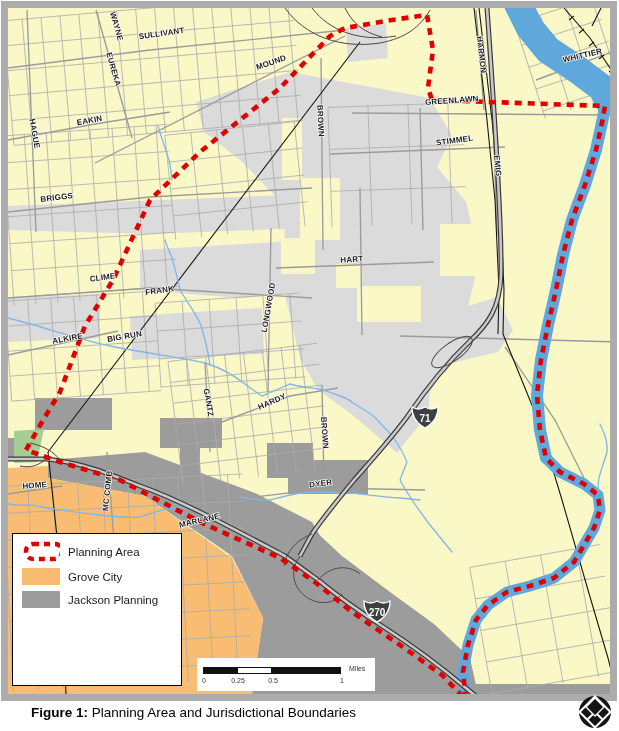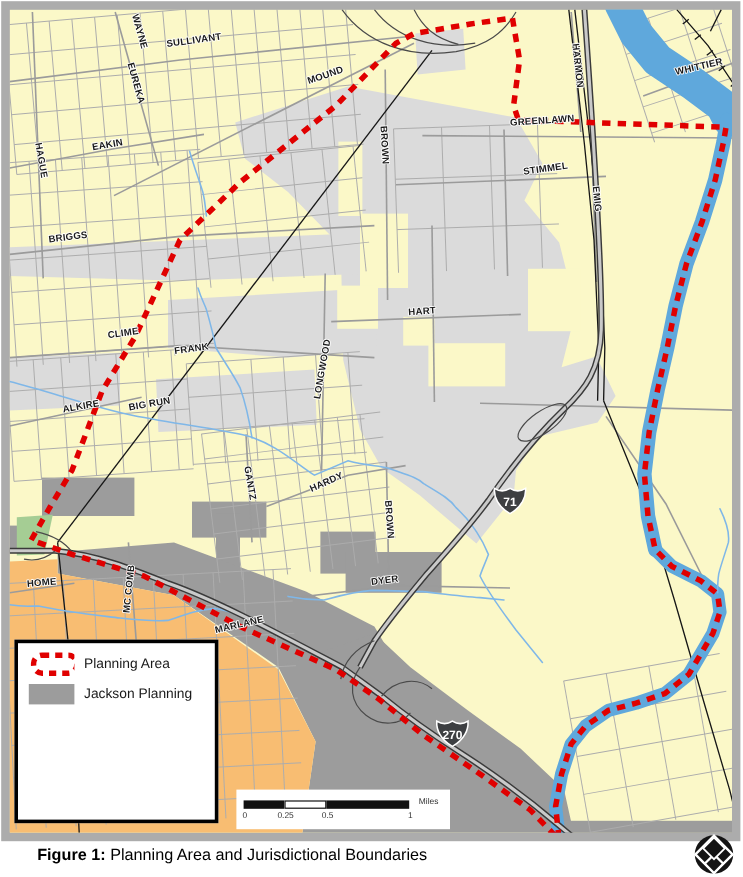--- a/index.html
+++ b/index.html
@@ -5,21 +5,21 @@
   html,body{margin:0;padding:0;background:#ffffff;}
   .page{position:relative;width:619px;height:731px;background:#ffffff;overflow:hidden;
         font-family:"Liberation Sans", sans-serif;}
   .map-svg{position:absolute;left:0;top:0;}
   .maplabel{font-family:"Liberation Sans", sans-serif;font-size:8px;font-weight:bold;
             fill:#1a1a1a;text-anchor:middle;letter-spacing:.2px;
             paint-order:stroke;stroke:#ffffff;stroke-width:1.4px;stroke-linejoin:round;}
   .shieldtext{font-family:"Liberation Sans", sans-serif;font-size:10px;font-weight:bold;
               fill:#ffffff;text-anchor:middle;}
   .legend{position:absolute;left:12px;top:533px;width:170px;height:153px;background:#ffffff;
-          border:3px solid #000000;box-sizing:border-box;padding:5px 0 0 9px;}
+          border:1px solid #000000;box-sizing:border-box;padding:5px 0 0 9px;}
   .legend-row{display:flex;align-items:center;height:23px;}
   .legend-row.first{height:26px;}
   .sw{display:inline-block;width:38px;height:17px;margin-right:8px;flex:0 0 38px;}
   .sw-dash{background:transparent;height:24px;display:flex;align-items:center;}
   .legend-label{font-size:11.5px;color:#1a1a1a;white-space:nowrap;}
   .scalebar{position:absolute;left:197px;top:658px;width:178px;height:33px;background:#ffffff;}
   .sb-bar{position:absolute;left:6px;top:9px;height:7px;display:flex;}
   .seg{display:inline-block;height:7px;box-sizing:border-box;}
   .seg.b1{width:34px;background:#111;}
   .seg.w1{width:35px;background:#fff;border:1px solid #111;}
@@ -361,20 +361,24 @@
 <div class="legend">
   <div class="legend-row first">
     <span class="sw sw-dash">
       <svg width="44" height="24">
             <rect x="4" y="4" width="36" height="15" rx="7" fill="none" stroke-width="4.5" stroke-dasharray="6 5" stroke="#E00000"></rect>
           </svg>
     </span>
     <span class="legend-label">Planning Area</span>
   </div>
   <div class="legend-row">
+    <span class="sw" style="background: rgb(248, 189, 114);"></span>
+    <span class="legend-label">Grove City</span>
+  </div>
+  <div class="legend-row">
     <span class="sw" style="background: rgb(156, 156, 156);"></span>
     <span class="legend-label">Jackson Planning</span>
   </div>
 </div>
 
 <div class="scalebar">
   <div class="sb-bar">
     <span class="seg b1"></span>
         <span class="seg w1"></span>
         <span class="seg b2"></span>

